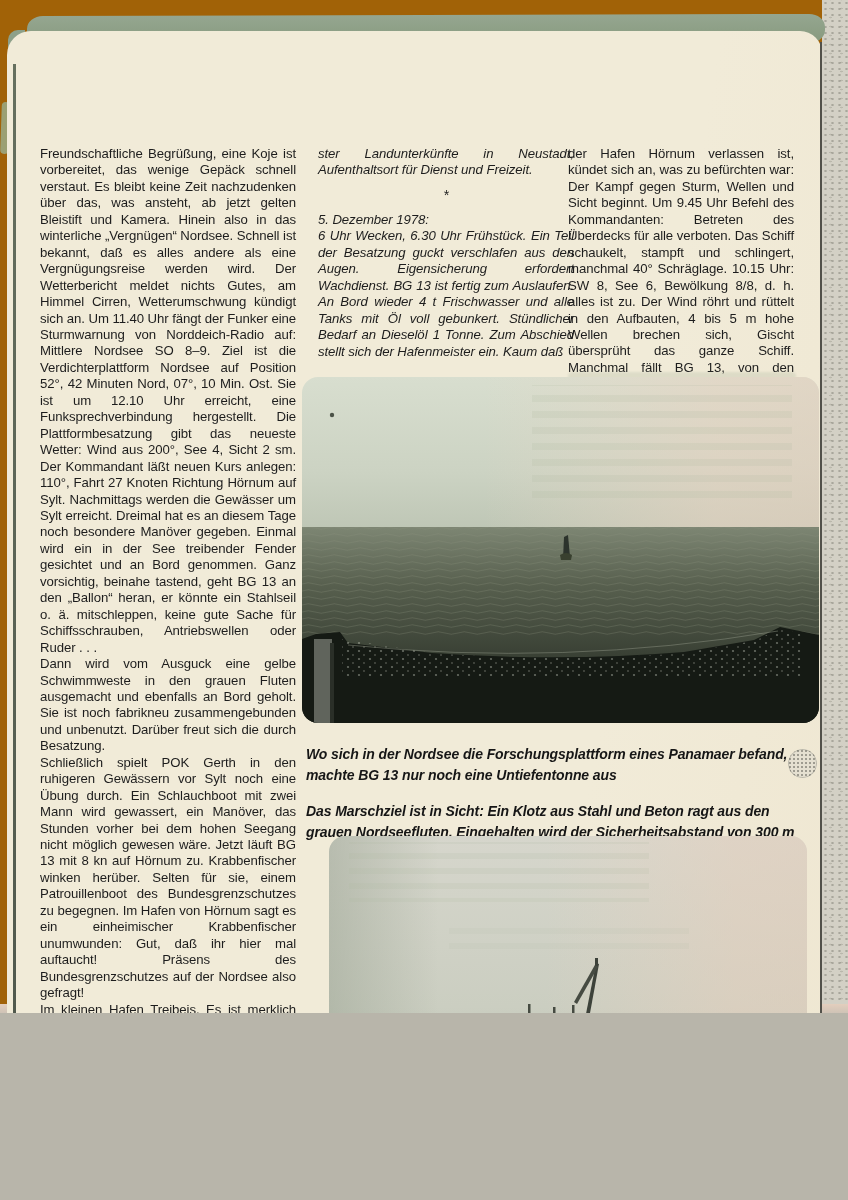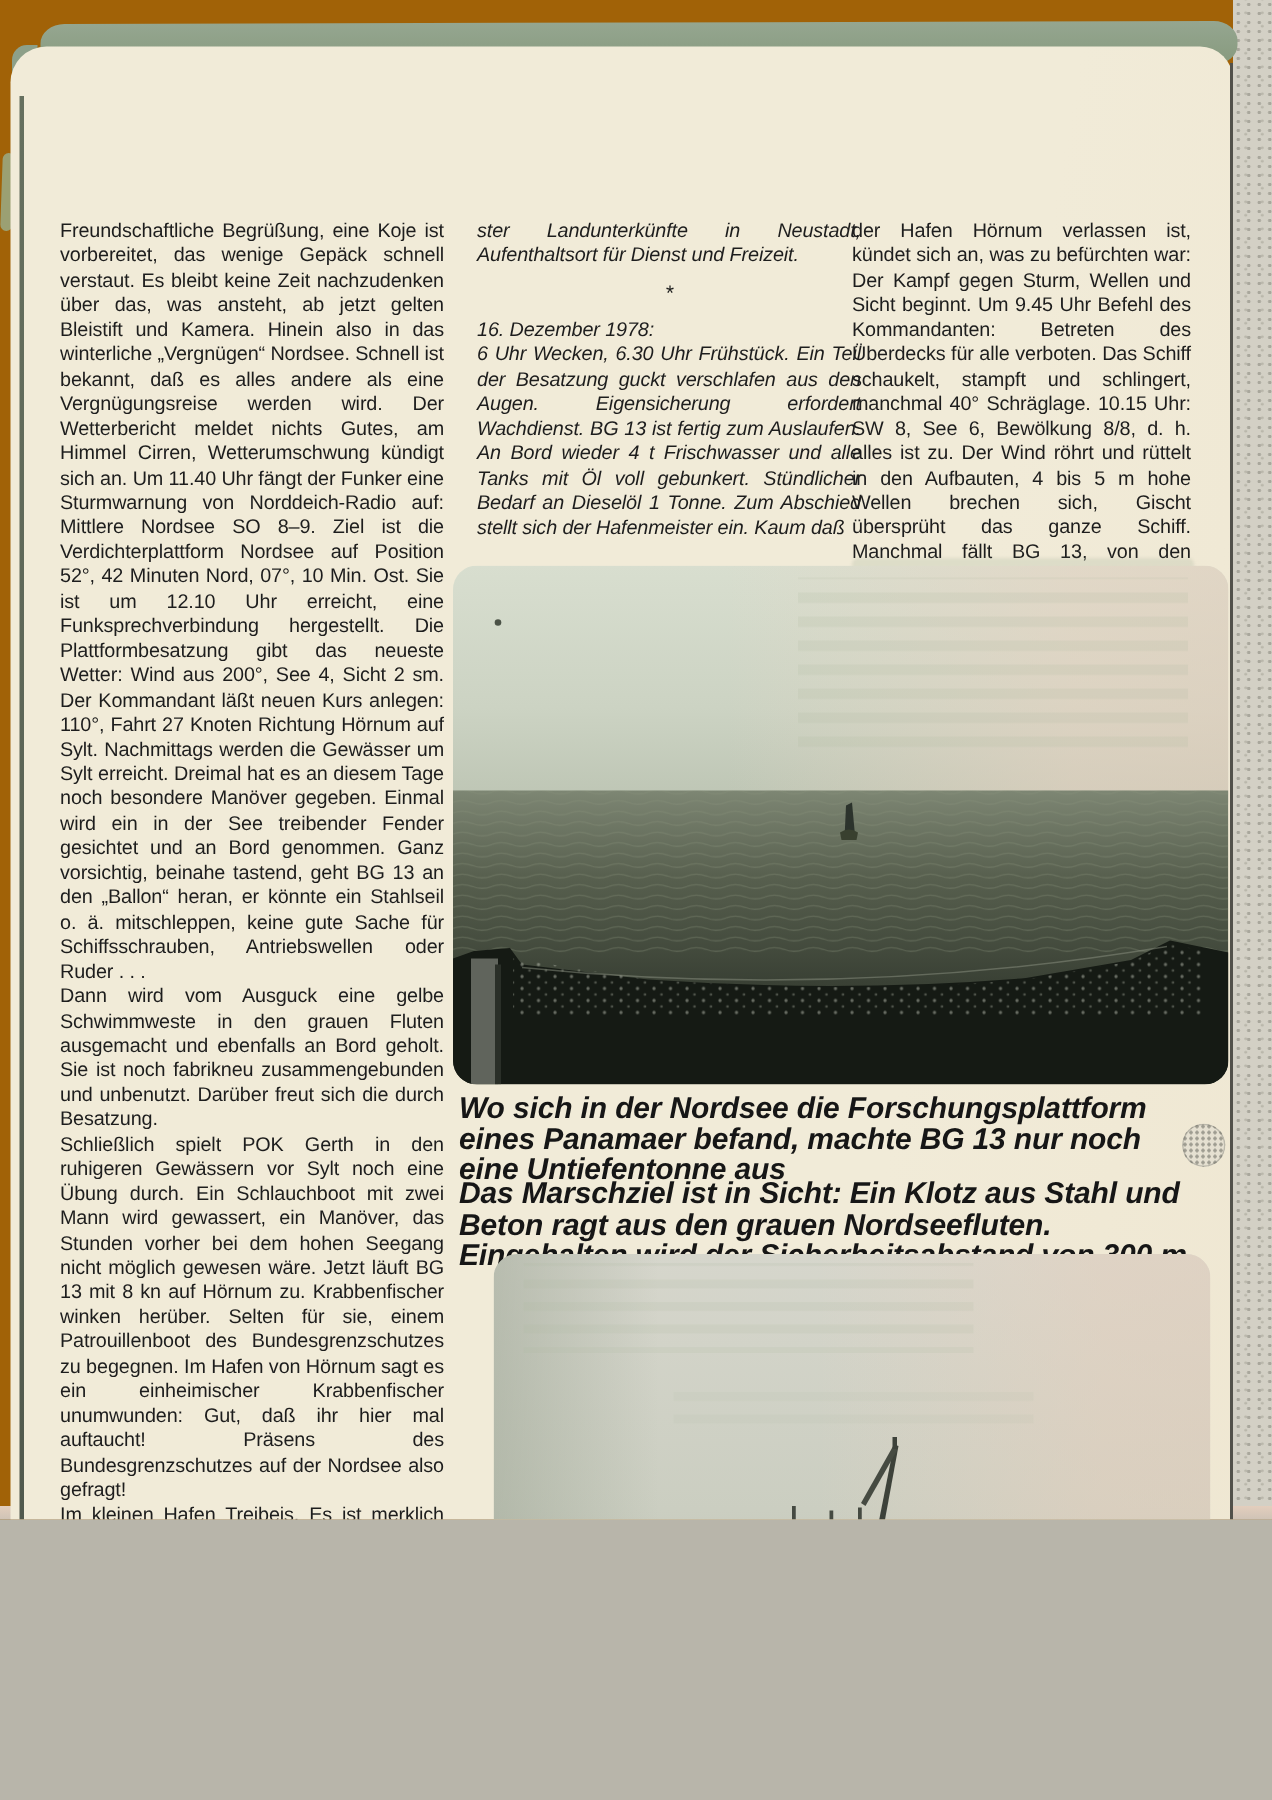--- a/index.html
+++ b/index.html
@@ -39,22 +39,22 @@
     background-size:4px 4px;box-shadow:inset 0 0 0 1px rgba(110,110,100,.35);}
 
   
   .text-col{position:absolute;text-align:justify;font-size:13.2px;line-height:16.45px;
     color:#1d1d1d;letter-spacing:-.08px;}
   .text-col p{margin:0;}
   .sep{text-align:center;font-size:14px;line-height:16px;margin:8px 0 9px 0;}
   .date-head{margin:0;}
 
   
-  .caption{position:absolute;font-style:italic;font-weight:bold;font-size:20px;
-    line-height:20.5px;color:#161616;letter-spacing:-.1px;}
+  .caption{position:absolute;font-style:italic;font-weight:bold;font-size:14px;
+    line-height:20.5px;color:#161616;letter-spacing:-.1px;margin-top:15px;}
 
   
   .photo{position:absolute;border-radius:16px;overflow:hidden;}
   .photo svg{display:block;}
 
   
   .bleed{position:absolute;border-radius:4px;
     background:repeating-linear-gradient(to bottom,rgba(146,163,138,.20) 0 8px,rgba(0,0,0,0) 8px 16px);
     filter:blur(1.2px);}
 
@@ -82,21 +82,21 @@
   <div class="text-col" style="left:40px;top:146px;width:256px;">
     <p>Freundschaftliche Begrüßung, eine Koje ist vorbereitet, das wenige Gepäck schnell verstaut. Es bleibt keine Zeit nachzudenken über das, was ansteht, ab jetzt gelten Bleistift und Kamera. Hinein also in das winterliche „Vergnügen“ Nordsee. Schnell ist bekannt, daß es alles andere als eine Vergnügungsreise werden wird. Der Wetterbericht meldet nichts Gutes, am Himmel Cirren, Wetterumschwung kündigt sich an. Um 11.40 Uhr fängt der Funker eine Sturmwarnung von Norddeich-Radio auf: Mittlere Nordsee SO 8–9. Ziel ist die Verdichterplattform Nordsee auf Position 52°, 42 Minuten Nord, 07°, 10 Min. Ost. Sie ist um 12.10 Uhr erreicht, eine Funksprechverbindung hergestellt. Die Plattformbesatzung gibt das neueste Wetter: Wind aus 200°, See 4, Sicht 2 sm. Der Kommandant läßt neuen Kurs anlegen: 110°, Fahrt 27 Knoten Richtung Hörnum auf Sylt. Nachmittags werden die Gewässer um Sylt erreicht. Dreimal hat es an diesem Tage noch besondere Manöver gegeben. Einmal wird ein in der See treibender Fender gesichtet und an Bord genommen. Ganz vorsichtig, beinahe tastend, geht BG 13 an den „Ballon“ heran, er könnte ein Stahlseil o. ä. mitschleppen, keine gute Sache für Schiffsschrauben, Antriebswellen oder Ruder . . .</p>
     <p>Dann wird vom Ausguck eine gelbe Schwimmweste in den grauen Fluten ausgemacht und ebenfalls an Bord geholt. Sie ist noch fabrikneu zusammengebunden und unbenutzt. Darüber freut sich die durch Besatzung.</p>
     <p>Schließlich spielt POK Gerth in den ruhigeren Gewässern vor Sylt noch eine Übung durch. Ein Schlauchboot mit zwei Mann wird gewassert, ein Manöver, das Stunden vorher bei dem hohen Seegang nicht möglich gewesen wäre. Jetzt läuft BG 13 mit 8 kn auf Hörnum zu. Krabbenfischer winken herüber. Selten für sie, einem Patrouillenboot des Bundesgrenzschutzes zu begegnen. Im Hafen von Hörnum sagt es ein einheimischer Krabbenfischer unumwunden: Gut, daß ihr hier mal auftaucht! Präsens des Bundesgrenzschutzes auf der Nordsee also gefragt!</p>
     <p>Im kleinen Hafen Treibeis. Es ist merklich kälter geworden. Abendlicher Sternenhimmel und Vollmond. Man will es nicht glauben. Am Tage Sturm, Nebelbänke, hohe Wellen. Von einem „Butterdampfer“ leuchtet ein Lichterbaum. Es will Weihnachten werden . . . Die Besatzung von BG 13 „Uelzen“ vertreibt sich die Zeit an Bord mit Kartenspielen, Lesen, Fernsehen. Mit Landgang ist nichts! Die Insel ist leergefegt von Urlaubsgästen, die Lokale geschlossen. Eng ist es an Bord. Jetzt ist das mehr als bei der Dienstverrichtung zu spüren. BG 13 ist für ein Teil der Besatzung richtige Heimat. Auch im Liegehafen ist das Schiff ja immer noch, in Ermangelung fe-</p>
   </div>
 
   <div class="text-col" style="left:318px;top:146px;width:256px;font-style:italic;">
     <p>ster Landunterkünfte in Neustadt, Aufenthaltsort für Dienst und Freizeit.</p>
     <div class="sep">*</div>
-    <p class="date-head">16. Dezember 1978:</p>
+    <p class="date-head">5. Dezember 1978:</p>
     <p>6 Uhr Wecken, 6.30 Uhr Frühstück. Ein Teil der Besatzung guckt verschlafen aus den Augen. Eigensicherung erfordert Wachdienst. BG 13 ist fertig zum Auslaufen. An Bord wieder 4 t Frischwasser und alle Tanks mit Öl voll gebunkert. Stündlicher Bedarf an Dieselöl 1 Tonne. Zum Abschied stellt sich der Hafenmeister ein. Kaum daß</p>
   </div>
 
   <div class="text-col" style="left:568px;top:146px;width:226px;">
     <p>der Hafen Hörnum verlassen ist, kündet sich an, was zu befürchten war: Der Kampf gegen Sturm, Wellen und Sicht beginnt. Um 9.45 Uhr Befehl des Kommandanten: Betreten des Überdecks für alle verboten. Das Schiff schaukelt, stampft und schlingert, manchmal 40° Schräglage. 10.15 Uhr: SW 8, See 6, Bewölkung 8/8, d. h. alles ist zu. Der Wind röhrt und rüttelt in den Aufbauten, 4 bis 5 m hohe Wellen brechen sich, Gischt übersprüht das ganze Schiff. Manchmal fällt BG 13, von den Naturgewalten geschüttelt, wie ein Spielball in ein</p>
   </div>
 
   <div class="bleed" style="left:568px;top:372px;width:228px;height:118px;"></div>
 
   <div class="photo" style="left:302px;top:377px;width:517px;height:346px;">

